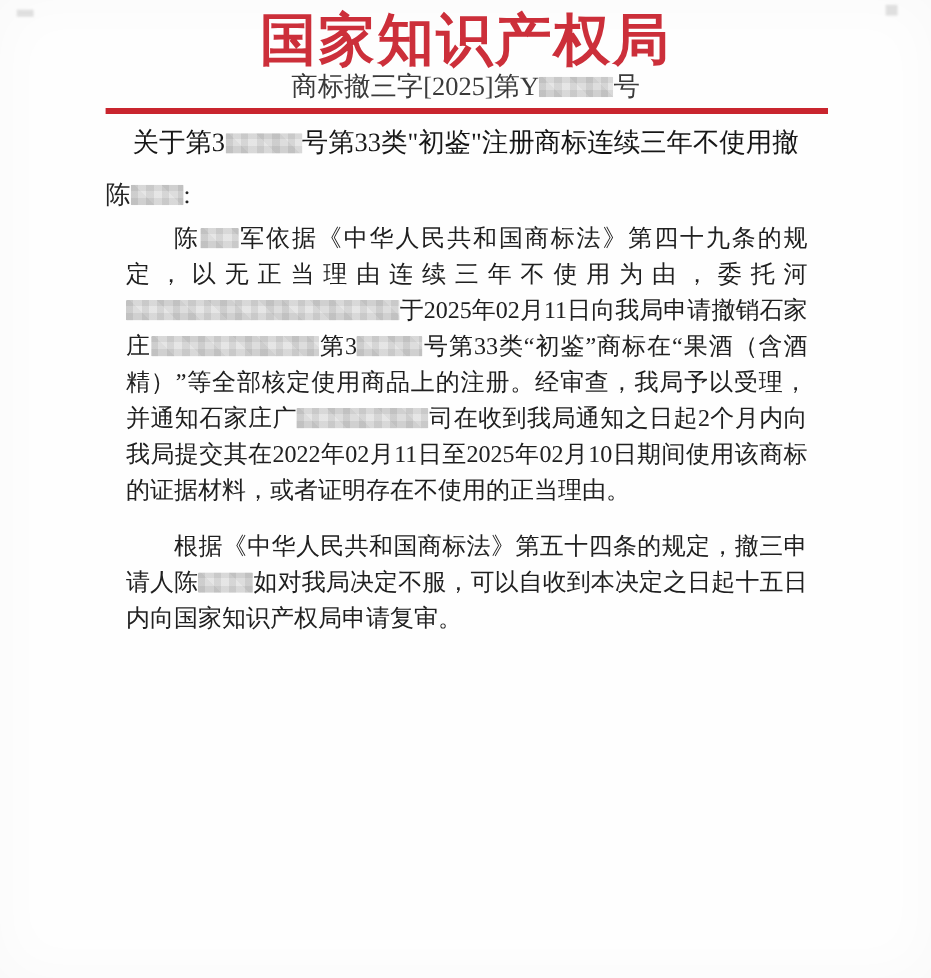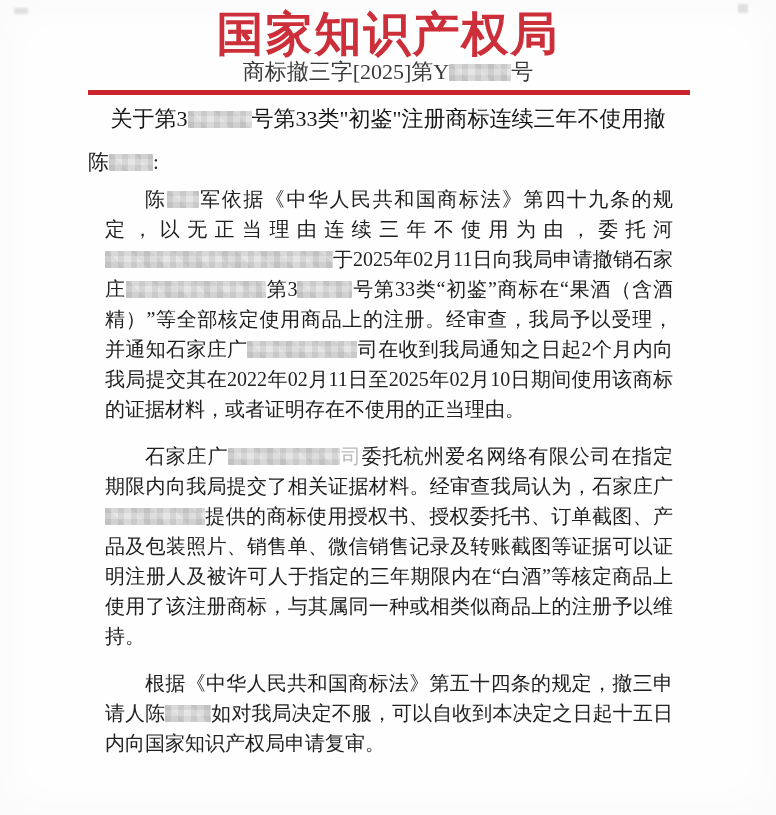--- a/index.html
+++ b/index.html
@@ -95,17 +95,16 @@
 
   <div class="red-divider"></div>
 
   <div class="subject-heading"><span>关于第3</span><span class="redact" style="width: 64px;"></span><span>号第33类"初鉴"注册商标连续三年不使用撤</span><br></div>
 
   <div class="content">
     <div class="addressee first"><span>陈</span><span class="redact" style="width: 44px;"></span><span>:</span></div>
 
     <div class="body-text">
       <p class="p1"><span>陈</span><span class="redact" style="width: 32px;"></span><span>军依据《中华人民共和国商标法》第四十九条的规定，以无正当理由连续三年不使用为由，委托河</span><span class="redact" style="width: 228px;"></span><span>于2025年02月11日向我局申请撤销石家庄</span><span class="redact" style="width: 140px;"></span><span>第3</span><span class="redact" style="width: 55px;"></span><span>号第33类“初鉴”商标在“果酒（含酒精）”等全部核定使用商品上的注册。经审查，我局予以受理，并通知石家庄广</span><span class="redact" style="width: 110px;"></span><span>司在收到我局通知之日起2个月内向我局提交其在2022年02月11日至2025年02月10日期间使用该商标的证据材料，或者证明存在不使用的正当理由。</span></p>
-      <p><span>石家庄广</span><span class="redact" style="width: 112px;"></span><span class="faint">司</span><span>委托杭州爱名网络有限公司在指定期限内向我局提交了相关证据材料。经审查我局认为，石家庄广</span><span class="redact" style="width: 100px;"></span><span>提供的商标使用授权书、授权委托书、订单截图、产品及包装照片、销售单、微信销售记录及转账截图等证据可以证明注册人及被许可人于指定的三年期限内在“白酒”等核定商品上使用了该注册商标，与其属同一种或相类似商品上的注册予以维持。</span></p>
       <p><span>根据《中华人民共和国商标法》第五十四条的规定，撤三申请人陈</span><span class="redact" style="width: 46px;"></span><span>如对我局决定不服，可以自收到本决定之日起十五日内向国家知识产权局申请复审。</span></p>
     </div>
   </div>
 </div>
 
 </body></html>

